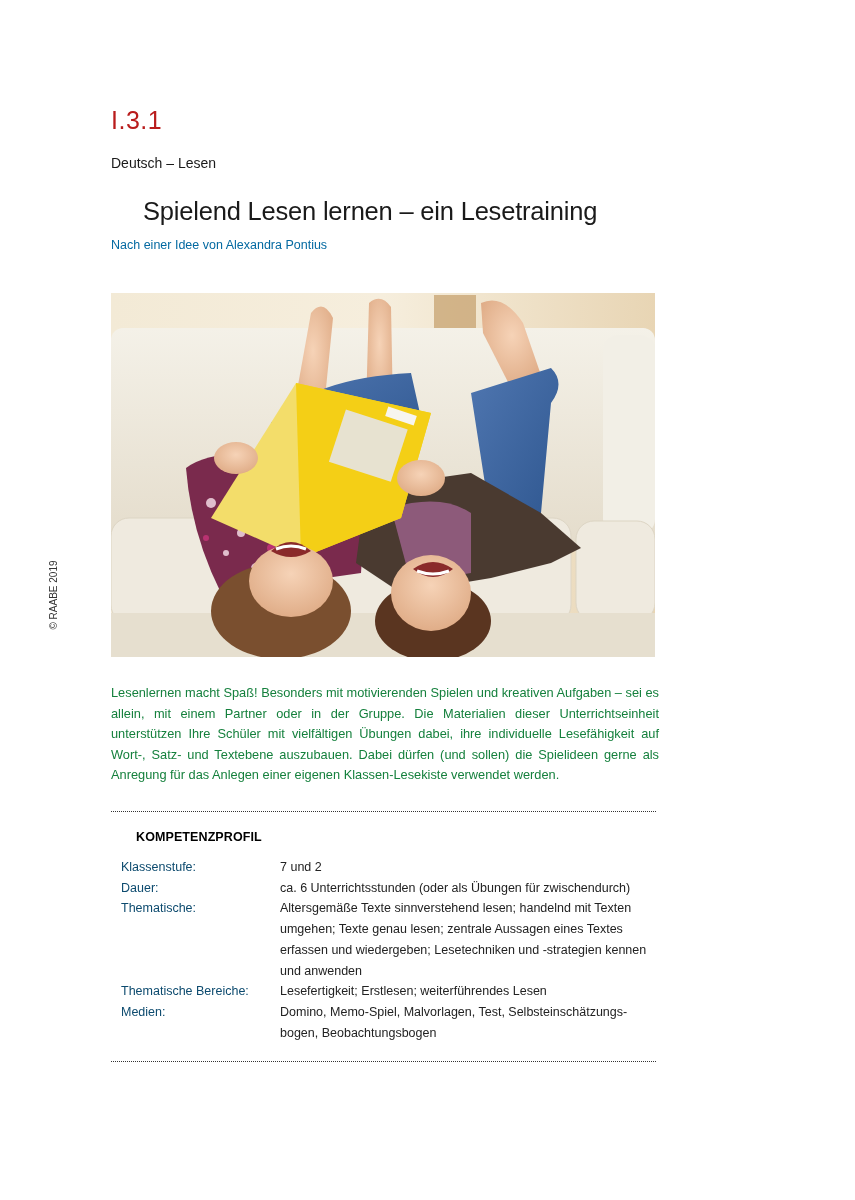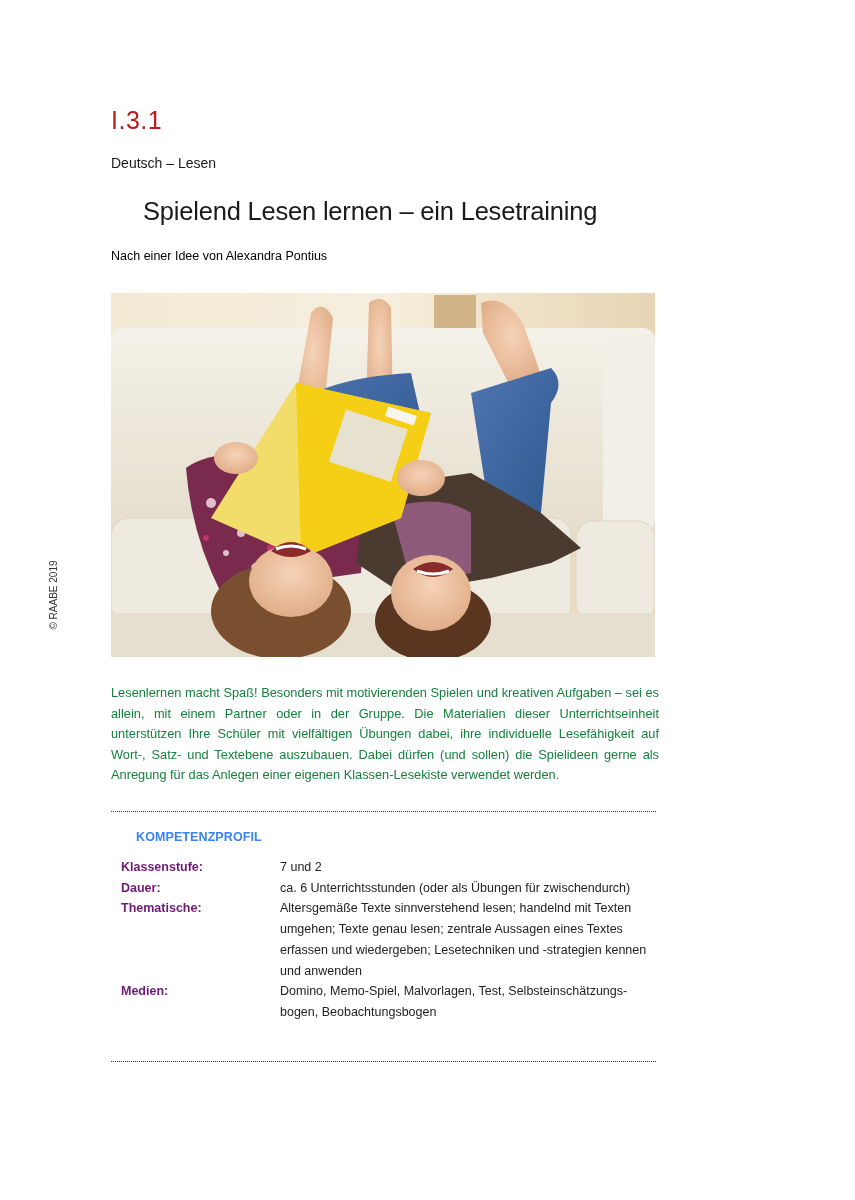--- a/index.html
+++ b/index.html
@@ -4,42 +4,42 @@
   <style>
     html, body { margin: 0; padding: 0; }
     body {
       width: 855px; height: 1200px; background: #ffffff; position: relative; overflow: hidden;
       font-family: "Liberation Sans", "DejaVu Sans", sans-serif; color: #1a1a1a;
     }
     .abs { position: absolute; }
     .section-number { left: 111px; top: 106px; font-size: 25px; color: #b91c1c; letter-spacing: 0.5px; }
     .subject { left: 111px; top: 155px; font-size: 14px; color: #1a1a1a; font-weight: 500; }
     .title { left: 111px; top: 197px; font-size: 25.5px; color: #1a1a1a; letter-spacing: -0.2px; margin-left: 32px; }
-    .author { left: 111px; top: 249px; font-size: 12.5px; color: #000000; }
+    .author { left: 111px; top: 238px; font-size: 12.5px; color: #0369a1; }
     .copyright {
       left: 50px; top: 595px; font-size: 10px; color: #333;
       transform: translate(-50%, -50%) rotate(-90deg); transform-origin: center; white-space: nowrap;
     }
     .copyright-wrap { left: 53px; top: 595px; width: 0; height: 0; }
 
     .photo { left: 111px; top: 293px; width: 544px; height: 364px; overflow: hidden; background: #efe7d6; }
     .photo svg { display: block; }
 
     .intro {
       left: 111px; top: 683px; width: 548px; font-size: 12.8px; line-height: 20.6px; color: #15803d;
       text-align: justify; text-align-last: left;
     }
     .dotted { left: 111px; width: 545px; height: 0; border-top: 1.2px dotted #333; }
     .dotted.top { top: 811px; }
     .dotted.bottom { top: 1061px; }
 
-    .profile-heading { left: 121px; top: 830px; font-size: 12.5px; font-weight: bold; color: #3b82f6; letter-spacing: 0.1px; padding-left: 15px; }
+    .profile-heading { left: 121px; top: 830px; font-size: 12.5px; font-weight: bold; color: #000000; letter-spacing: 0.1px; padding-left: 15px; }
     .profile { left: 121px; top: 857px; width: 540px; }
     .row { display: flex; font-size: 12.5px; line-height: 20.7px; color: #222; }
-    .row .label { width: 159px; flex: 0 0 159px; font-weight: bold; color: #701a75; }
+    .row .label { width: 159px; flex: 0 0 159px; font-weight: normal; color: #0c4a6e; }
     .row .value { flex: 1; }
   </style>
 </head>
 <body>
 
 <div class="abs section-number">I.3.1</div>
 <div class="abs subject">Deutsch – Lesen</div>
 <div class="abs title">Spielend Lesen lernen – ein Lesetraining</div>
 <div class="abs author">Nach einer Idee von Alexandra Pontius</div>
 
@@ -142,18 +142,22 @@
   </div>
   <div class="row">
     <div class="label">Dauer:</div>
     <div class="value">ca. 6 Unterrichtsstunden (oder als Übungen für zwischendurch)</div>
   </div>
   <div class="row">
     <div class="label">Thematische:</div>
     <div class="value">Altersgemäße Texte sinnverstehend lesen; handelnd mit Texten umgehen; Texte genau lesen; zentrale Aussagen eines Textes erfassen und wiedergeben; Lesetechniken und -strategien kennen und anwenden</div>
   </div>
   <div class="row">
+    <div class="label">Thematische Bereiche:</div>
+    <div class="value">Lesefertigkeit; Erstlesen; weiterführendes Lesen</div>
+  </div>
+  <div class="row">
     <div class="label">Medien:</div>
     <div class="value">Domino, Memo-Spiel, Malvorlagen, Test, Selbsteinschätzungs­bogen, Beobachtungsbogen</div>
   </div>
 </div>
 
 <div class="abs dotted bottom"></div>
 
 </body></html>

